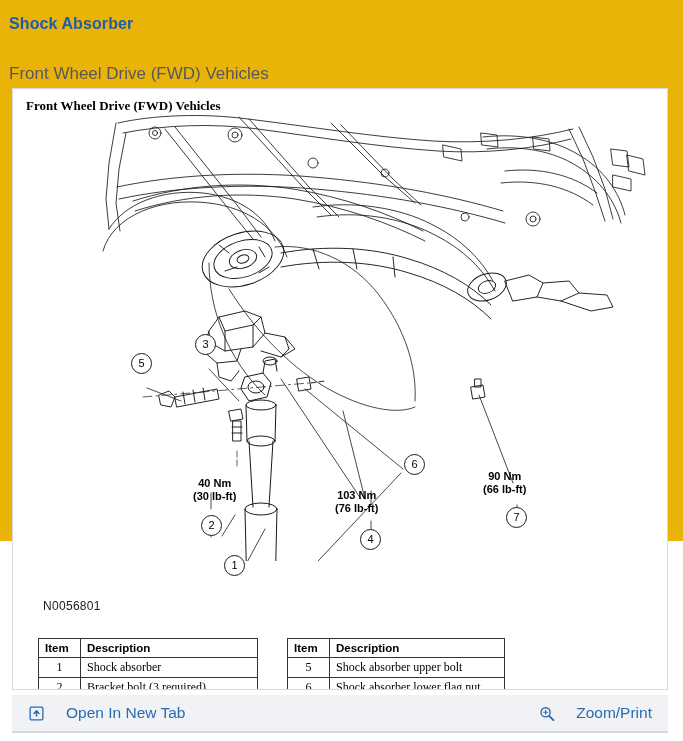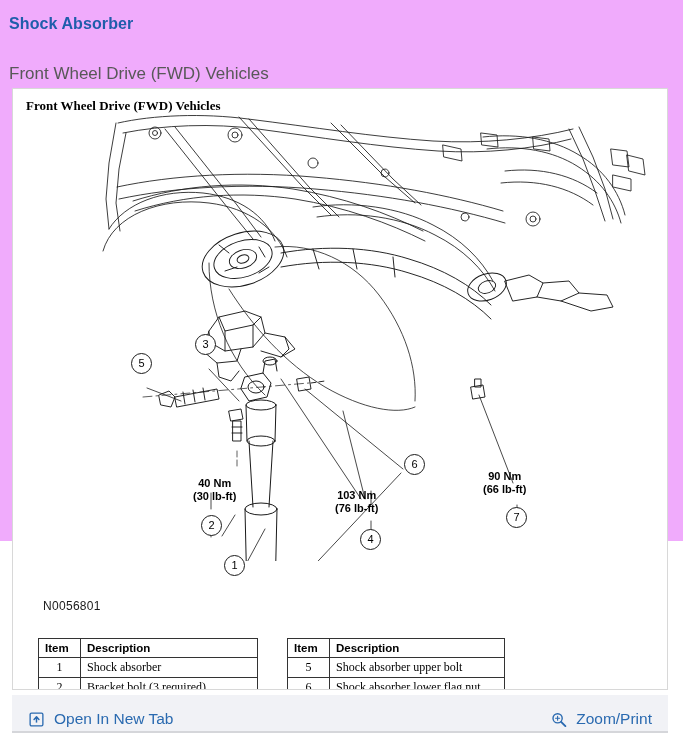--- a/index.html
+++ b/index.html
@@ -6,21 +6,21 @@
   html, body {
     margin: 0; padding: 0;
     width: 683px; height: 741px;
     background: #ffffff;
     font-family: "Liberation Sans", sans-serif;
     overflow: hidden;
   }
   #page {
     position: relative;
     width: 683px; height: 541px;
-    background: #f0abfc;
+    background: #eab308;
   }
 
   
   .page-title {
     position: absolute;
     left: 9px; top: 15px;
     font-size: 16px;
     font-weight: bold;
     color: #1f5dab;
     letter-spacing: 0.1px;
@@ -131,27 +131,26 @@
     position: absolute;
     left: 12px; top: 695px;
     width: 656px; height: 38px;
     background: #f1f2f6;
     border-bottom: 2px solid #d5d6da;
   }
   .footer-link {
     position: absolute;
     display: flex;
     align-items: center;
-    gap: 9px;
+    gap: 21px;
     color: #2a6ab0;
     font-size: 15.5px;
     cursor: pointer;
     text-decoration: none;
     white-space: nowrap;
-    margin-top: 6px;
   }
   #open-new-tab-link { left: 16px; top: 9px; }
   #zoom-print-link  { right: 16px; top: 9px; align-items: flex-end; }
   .footer-link .ficon {
     display: inline-flex;
     align-items: center;
     justify-content: center;
     width: 17px; height: 17px;
     color: #2a6ab0;
   }

